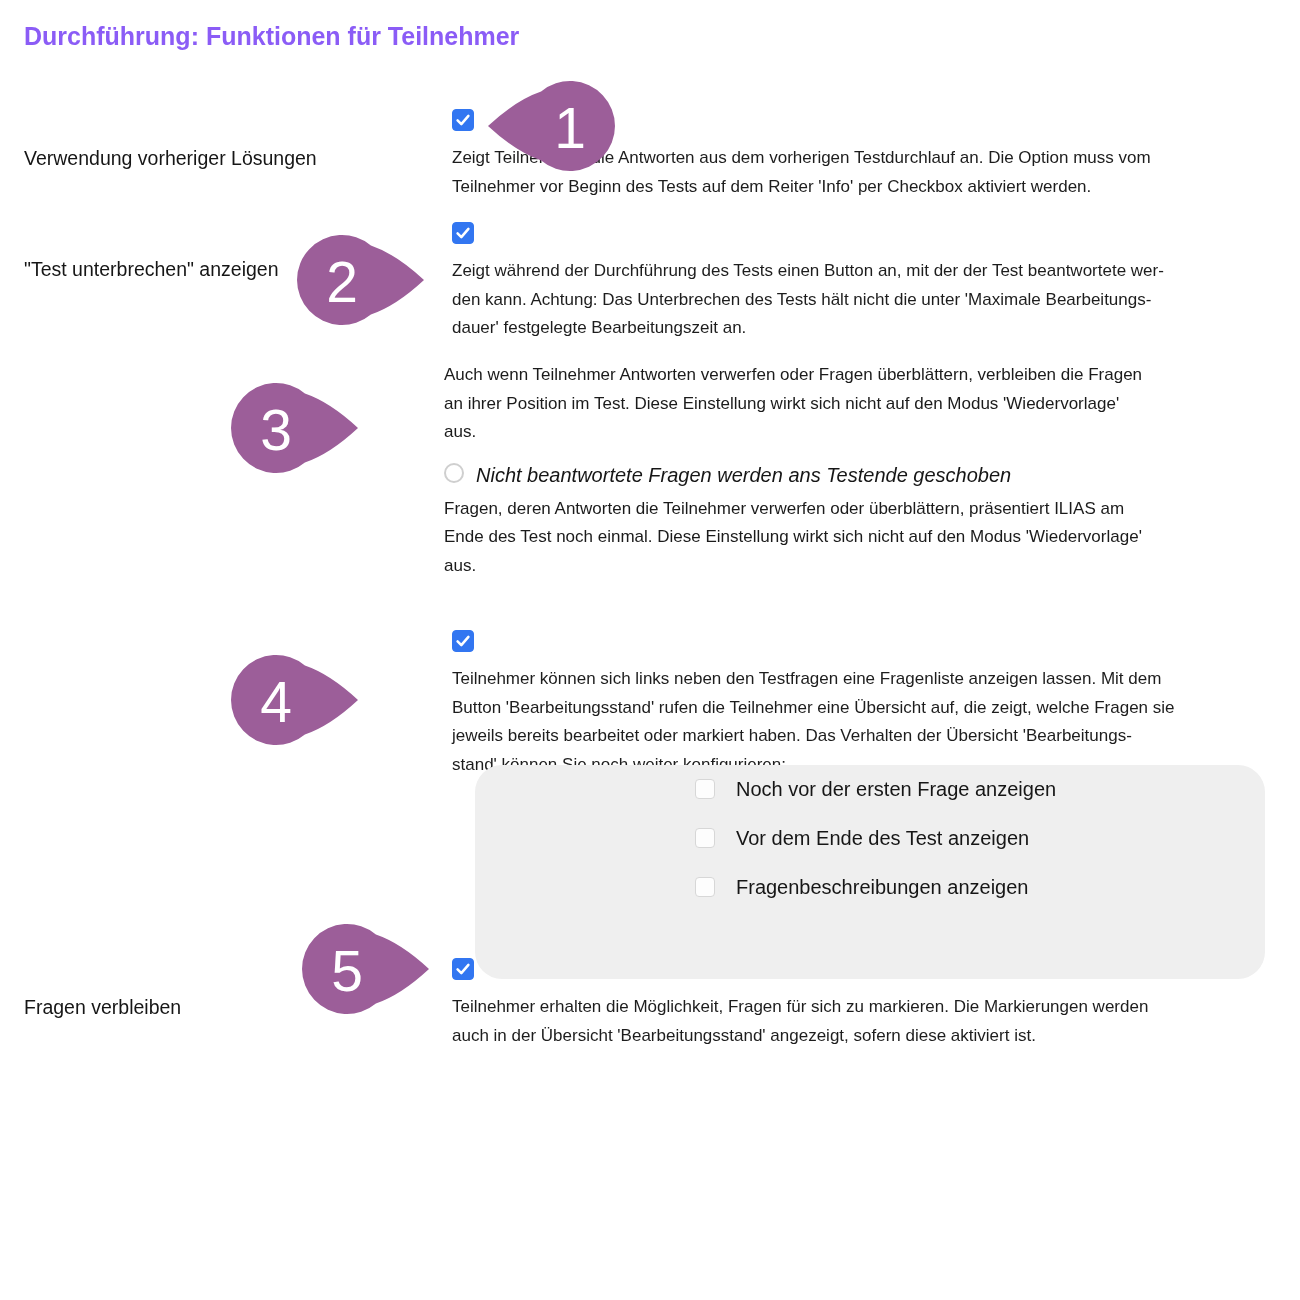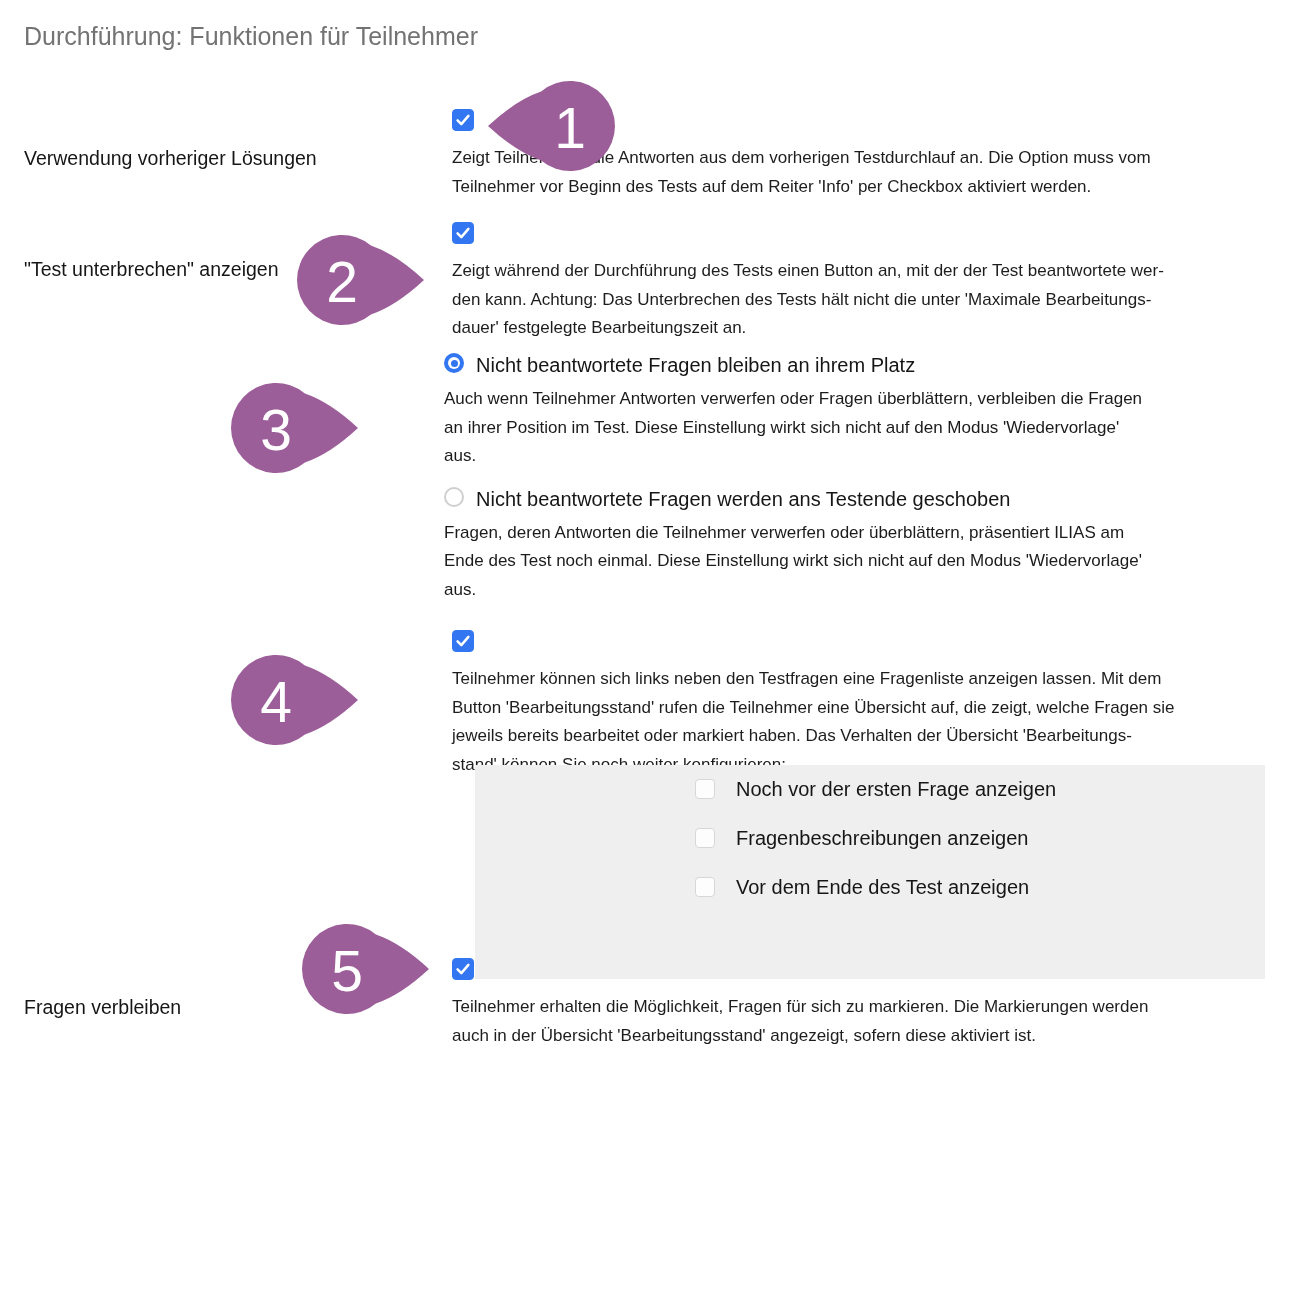--- a/index.html
+++ b/index.html
@@ -1,20 +1,20 @@
 <!DOCTYPE html>
 <html lang="de"><head>
 <meta charset="utf-8">
 <style>
   html,body{margin:0;padding:0;background:#ffffff;}
   body{width:1300px;height:1300px;position:relative;overflow:hidden;
        font-family:"Liberation Sans","DejaVu Sans",sans-serif;color:#1b1b1b;}
   .canvas{position:absolute;inset:0;}
 
-  .title{position:absolute;left:24px;top:22px;margin:0;font-size:25px;font-weight:400;color:#737373;}
+  .title{position:absolute;left:24px;top:22px;margin:0;font-size:25px;font-weight:700;color:#8b5cf6;}
 
   .row-label{position:absolute;left:24px;width:410px;font-size:19.5px;line-height:31px;
              color:#161616;white-space:pre-line;margin-top:38px;}
 
   .content{position:absolute;left:452px;width:830px;}
 
   .desc{font-size:17px;line-height:28.5px;color:#1d1d1d;white-space:pre-line;margin-top:9px;}
 
   
   .cb{display:inline-block;width:22px;height:22px;border-radius:4px;box-sizing:border-box;
@@ -30,25 +30,25 @@
          background:#fff;border:2px solid #cfcfcf;position:relative;flex:none;cursor:pointer;}
   .radio.checked{background:#3276f1;border:none;}
   .radio.checked::before{content:"";position:absolute;left:4px;top:4px;width:12px;height:12px;
          border-radius:50%;background:#fff;}
   .radio.checked::after{content:"";position:absolute;left:6.5px;top:6.5px;width:7px;height:7px;
          border-radius:50%;background:#3276f1;}
 
   .opt-row{display:flex;align-items:flex-start;gap:12px;}
   .opt-label{font-size:20px;line-height:24px;color:#161616;cursor:pointer;}
   .opt-desc{margin-top:8px;font-size:17px;line-height:28.5px;white-space:pre-line;}
-  .opt-b{margin-top:16px;}
+  .opt-b{margin-top:16px;font-style:italic;}
 
   
   .panel{position:absolute;left:475px;top:765px;width:790px;height:214px;background:#efefef;
-         box-sizing:border-box;padding:13px 0 0 220px;}
+         box-sizing:border-box;padding:13px 0 0 220px;border-radius:27px;}
   .panel-row{display:flex;align-items:center;gap:21px;height:22px;margin-bottom:27px;}
   .panel-label{font-size:20px;color:#161616;cursor:pointer;}
 
   
   .marker{position:absolute;width:130px;height:96px;pointer-events:none;}
   .marker svg{width:100%;height:100%;display:block;}
   .marker text{font-family:"Liberation Sans","DejaVu Sans",sans-serif;font-weight:400;}
 </style>
 </head>
 <body>
@@ -75,24 +75,20 @@
         <polyline points="5.5,12.5 10,17 18.5,7" fill="none" stroke="#ffffff" stroke-width="3" stroke-linecap="round" stroke-linejoin="round"></polyline>
       </svg>
     </span>
     <div class="desc">Zeigt während der Durchführung des Tests einen Button an, mit der der Test beantwortete wer-
 den kann. Achtung: Das Unterbrechen des Tests hält nicht die unter 'Maximale Bearbeitungs-
 dauer' festgelegte Bearbeitungszeit an.</div>
   </div>
 
   <div class="content" style="top:353px;left:444px">
 
-    <div class="opt-row">
-      <span class="radio checked"></span>
-      <span class="opt-label">Nicht beantwortete Fragen bleiben an ihrem Platz</span>
-    </div>
     <div class="opt-desc">Auch wenn Teilnehmer Antworten verwerfen oder Fragen überblättern, verbleiben die Fragen
 an ihrer Position im Test. Diese Einstellung wirkt sich nicht auf den Modus 'Wiedervorlage'
 aus.</div>
 
     <div class="opt-row opt-b">
       <span class="radio"></span>
       <span class="opt-label">Nicht beantwortete Fragen werden ans Testende geschoben</span>
     </div>
     <div class="opt-desc">Fragen, deren Antworten die Teilnehmer verwerfen oder überblättern, präsentiert ILIAS am
 Ende des Test noch einmal. Diese Einstellung wirkt sich nicht auf den Modus 'Wiedervorlage'
@@ -115,27 +111,27 @@
     <div class="panel-row">
       <span class="cb cb-small">
         
       </span>
       <span class="panel-label">Noch vor der ersten Frage anzeigen</span>
     </div>
     <div class="panel-row">
       <span class="cb cb-small">
         
       </span>
-      <span class="panel-label">Fragenbeschreibungen anzeigen</span>
+      <span class="panel-label">Vor dem Ende des Test anzeigen</span>
     </div>
     <div class="panel-row">
       <span class="cb cb-small">
         
       </span>
-      <span class="panel-label">Vor dem Ende des Test anzeigen</span>
+      <span class="panel-label">Fragenbeschreibungen anzeigen</span>
     </div>
   </div>
 
   <div class="row-label" style="top:954px">Fragen verbleiben</div>
   <div class="content" style="top:958px">
     <span class="cb checked">
       <svg viewBox="0 0 24 24">
         <polyline points="5.5,12.5 10,17 18.5,7" fill="none" stroke="#ffffff" stroke-width="3" stroke-linecap="round" stroke-linejoin="round"></polyline>
       </svg>
     </span>

